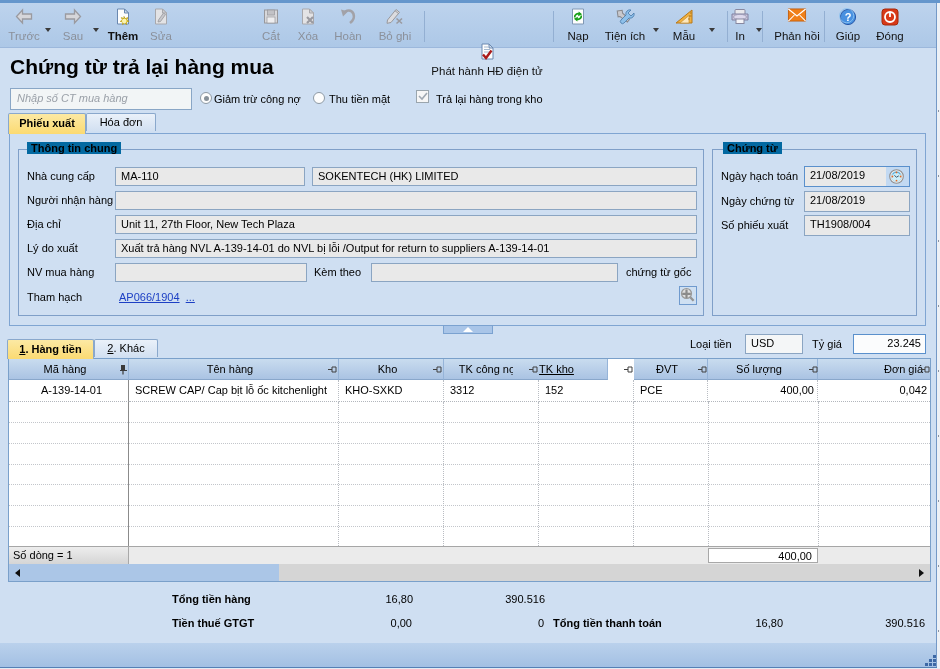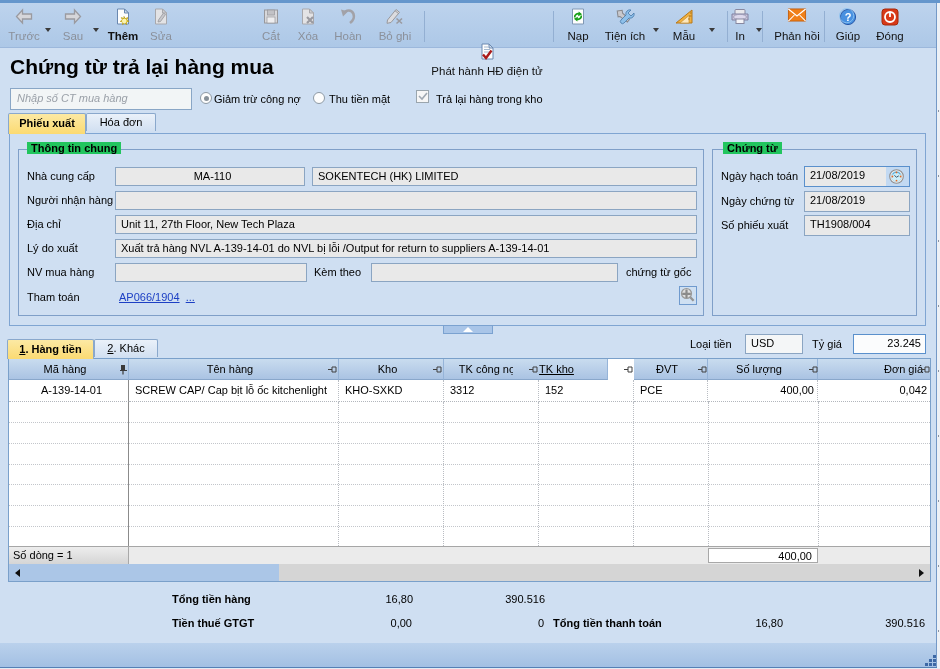--- a/index.html
+++ b/index.html
@@ -30,21 +30,21 @@
 .cb { position:absolute; width:13px; height:13px; background:#f6f6f6; border:1px solid #9aa5ad; }
 .lbl { position:absolute; white-space:nowrap; }
 
 .tab { position:absolute; border:1px solid #8aa8cc; border-bottom:none;
   border-radius:2px 2px 0 0; text-align:center; }
 .tabact { background:linear-gradient(#fce9a4, #fbda72); font-weight:bold; z-index:3; }
 .tabina { background:linear-gradient(#eaf1fa, #d2e0f1); }
 
 .bbox { position:absolute; border:1px solid #8fb0d8; }
 .fs { position:absolute; border:1px solid #7f9fc8; }
-.leg { position:absolute; top:-8px; background:#22c55e; font-weight:bold; padding:0 4px; }
+.leg { position:absolute; top:-8px; background:#0369a1; font-weight:bold; padding:0 4px; }
 .fld { position:absolute; height:19px; background:#e9e9e9; border:1px solid #8ba5c2;
   line-height:17px; padding-left:5px; color:#000; white-space:nowrap; overflow:hidden; }
 .flbl { position:absolute; white-space:nowrap; }
 a.lnk { color:#1c3fc4; text-decoration:underline; }
 
 #grid { left:8px; top:358px; width:923px; height:224px; border:1px solid #7aa0ca; background:#fff; }
 .hcell { position:absolute; top:0; height:21px; text-align:center; line-height:21px; padding-right:7px;
   background:linear-gradient(#c9dcef, #aac3e3); border-right:1px solid #96b4d8;
   border-bottom:1px solid #89a7cb; }
 .dcell { position:absolute; top:21px; height:22px; line-height:21px; padding-left:6px;
@@ -240,34 +240,34 @@
 
 <div class="tab tabact" style="left:8px; top:113px; width:78px; height:21px; line-height:19px;">Phiếu xuất</div>
 <div class="tab tabina" style="left:86px; top:113px; width:70px; height:18px; line-height:17px;">Hóa đơn</div>
 
 <div class="bbox" style="left:9px; top:133px; width:917px; height:193px; border-color:#7fa5d2;"></div>
 
 <div class="fs" style="left:18px; top:149px; width:686px; height:167px;">
   <div class="leg" style="left:8px;">Thông tin chung</div>
 </div>
 <div class="flbl" style="left:27px; top:170px;">Nhà cung cấp</div>
-<div class="fld" style="left:115px; top:167px; width:190px;text-align:center;">MA-110</div>
+<div class="fld" style="left:115px; top:167px; width:190px;">MA-110</div>
 <div class="fld" style="left:312px; top:167px; width:385px;">SOKENTECH (HK) LIMITED</div>
 <div class="flbl" style="left:27px; top:194px;">Người nhận hàng</div>
 <div class="fld" style="left:115px; top:191px; width:582px;"></div>
 <div class="flbl" style="left:27px; top:218px;">Địa chỉ</div>
 <div class="fld" style="left:115px; top:215px; width:582px;">Unit 11, 27th Floor, New Tech Plaza</div>
 <div class="flbl" style="left:27px; top:242px;">Lý do xuất</div>
 <div class="fld" style="left:115px; top:239px; width:582px;">Xuất trả hàng NVL A-139-14-01 do NVL bị lỗi /Output for return to suppliers A-139-14-01</div>
 <div class="flbl" style="left:27px; top:266px;">NV mua hàng</div>
 <div class="fld" style="left:115px; top:263px; width:192px;"></div>
 <div class="flbl" style="left:314px; top:266px;">Kèm theo</div>
 <div class="fld" style="left:371px; top:263px; width:247px;"></div>
 <div class="flbl" style="left:626px; top:266px;">chứng từ gốc</div>
-<div class="flbl" style="left:27px; top:291px;">Tham toán</div>
+<div class="flbl" style="left:27px; top:291px;">Tham hạch</div>
 <div class="flbl" style="left:119px; top:291px;"><a class="lnk">AP066/1904</a>&nbsp;&nbsp;<a class="lnk">...</a></div>
 <div class="abs" style="left:679px; top:286px; width:18px; height:19px; border:1px solid #6f9ace; background:#cfe0f2;">
   <svg width="16" height="17">
       <circle cx="6.5" cy="6.5" r="5" fill="#dedede" stroke="#989898" stroke-width="1.2"></circle>
       <path d="M6.5 2.5 v8.5 M2.2 6.8 h8.6" stroke="#8a8a8a" stroke-width="2.2"></path>
       <path d="M10.3 10.3 L13.6 13.8" stroke="#949494" stroke-width="2.4"></path>
     </svg>
 </div>
 
 <div class="fs" style="left:712px; top:149px; width:205px; height:167px;">

